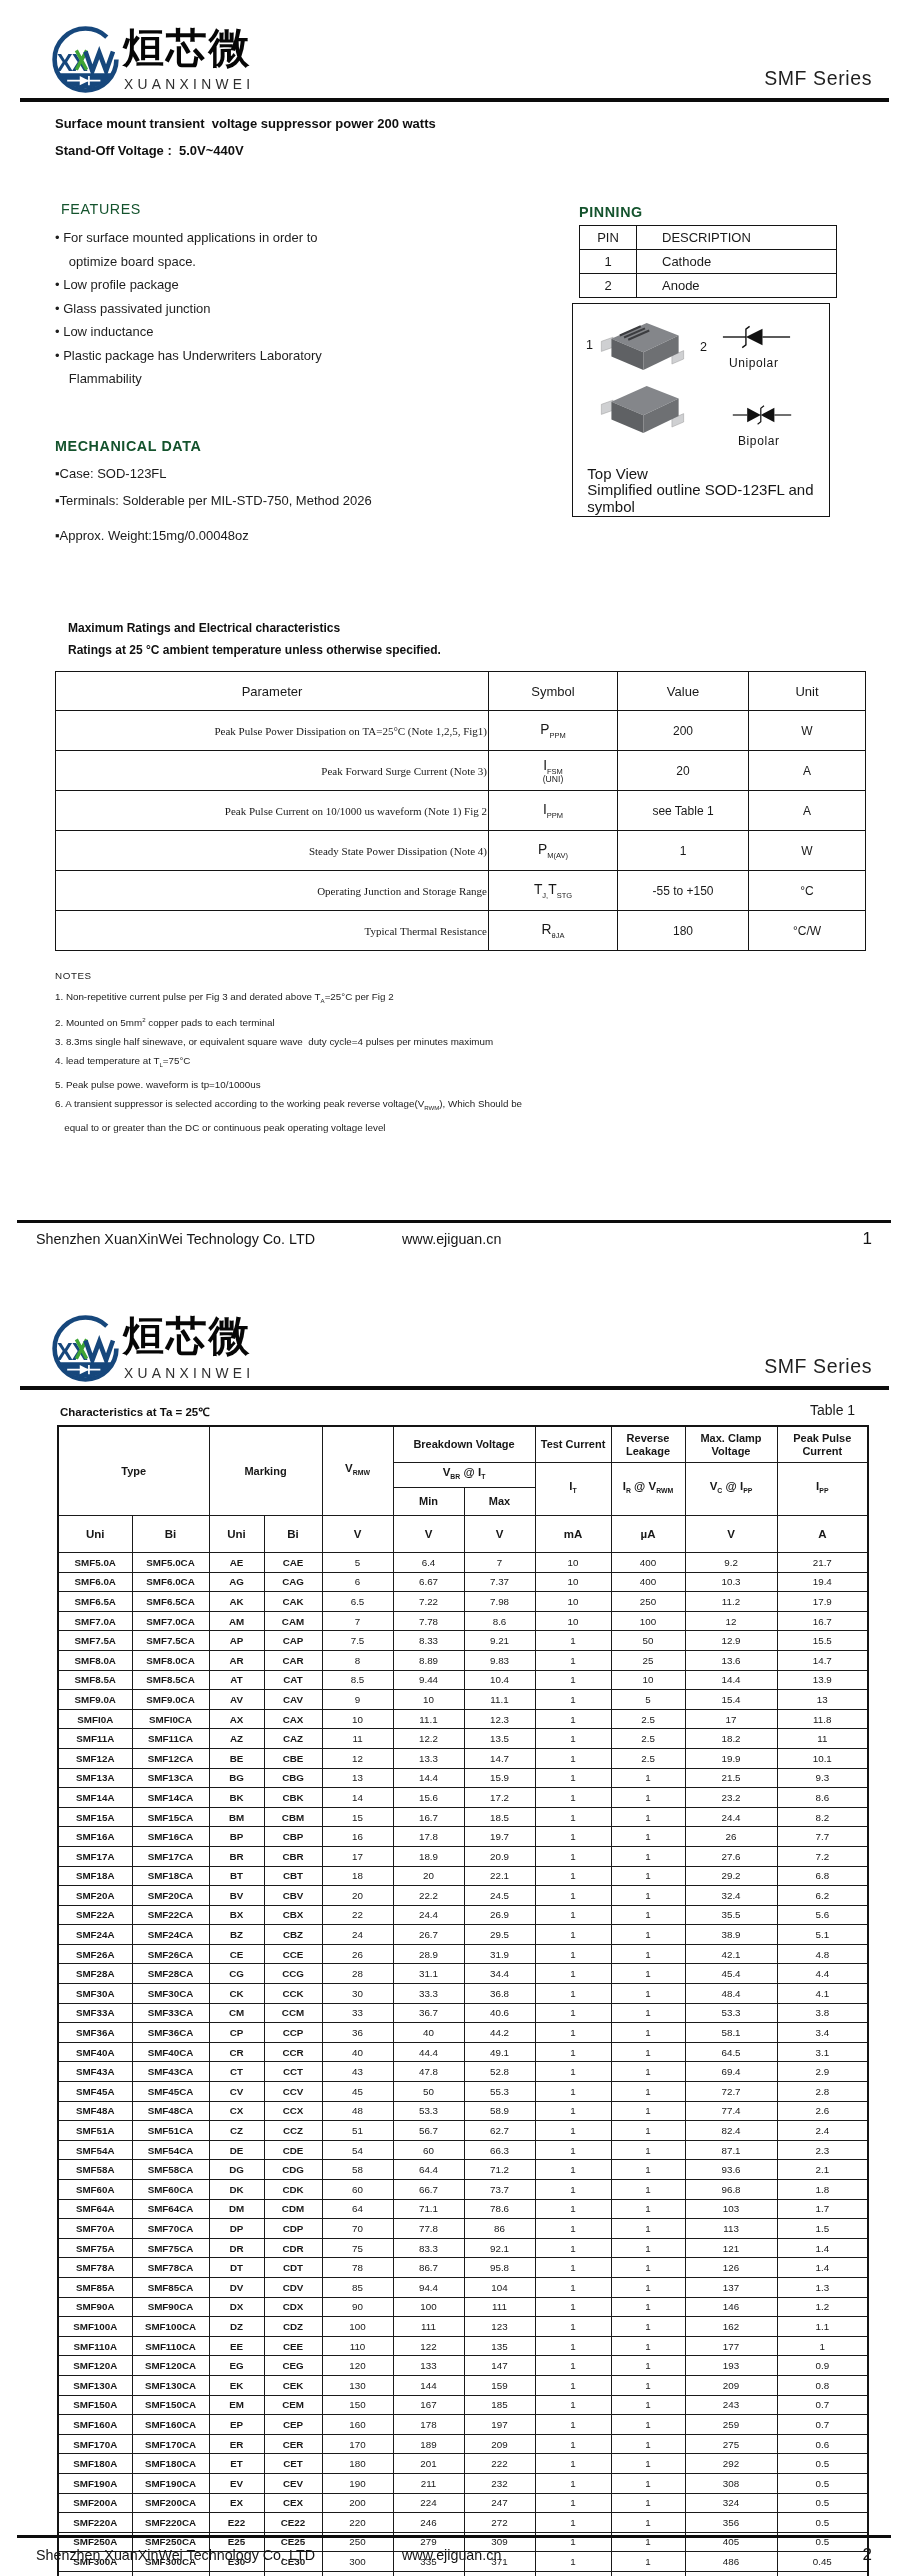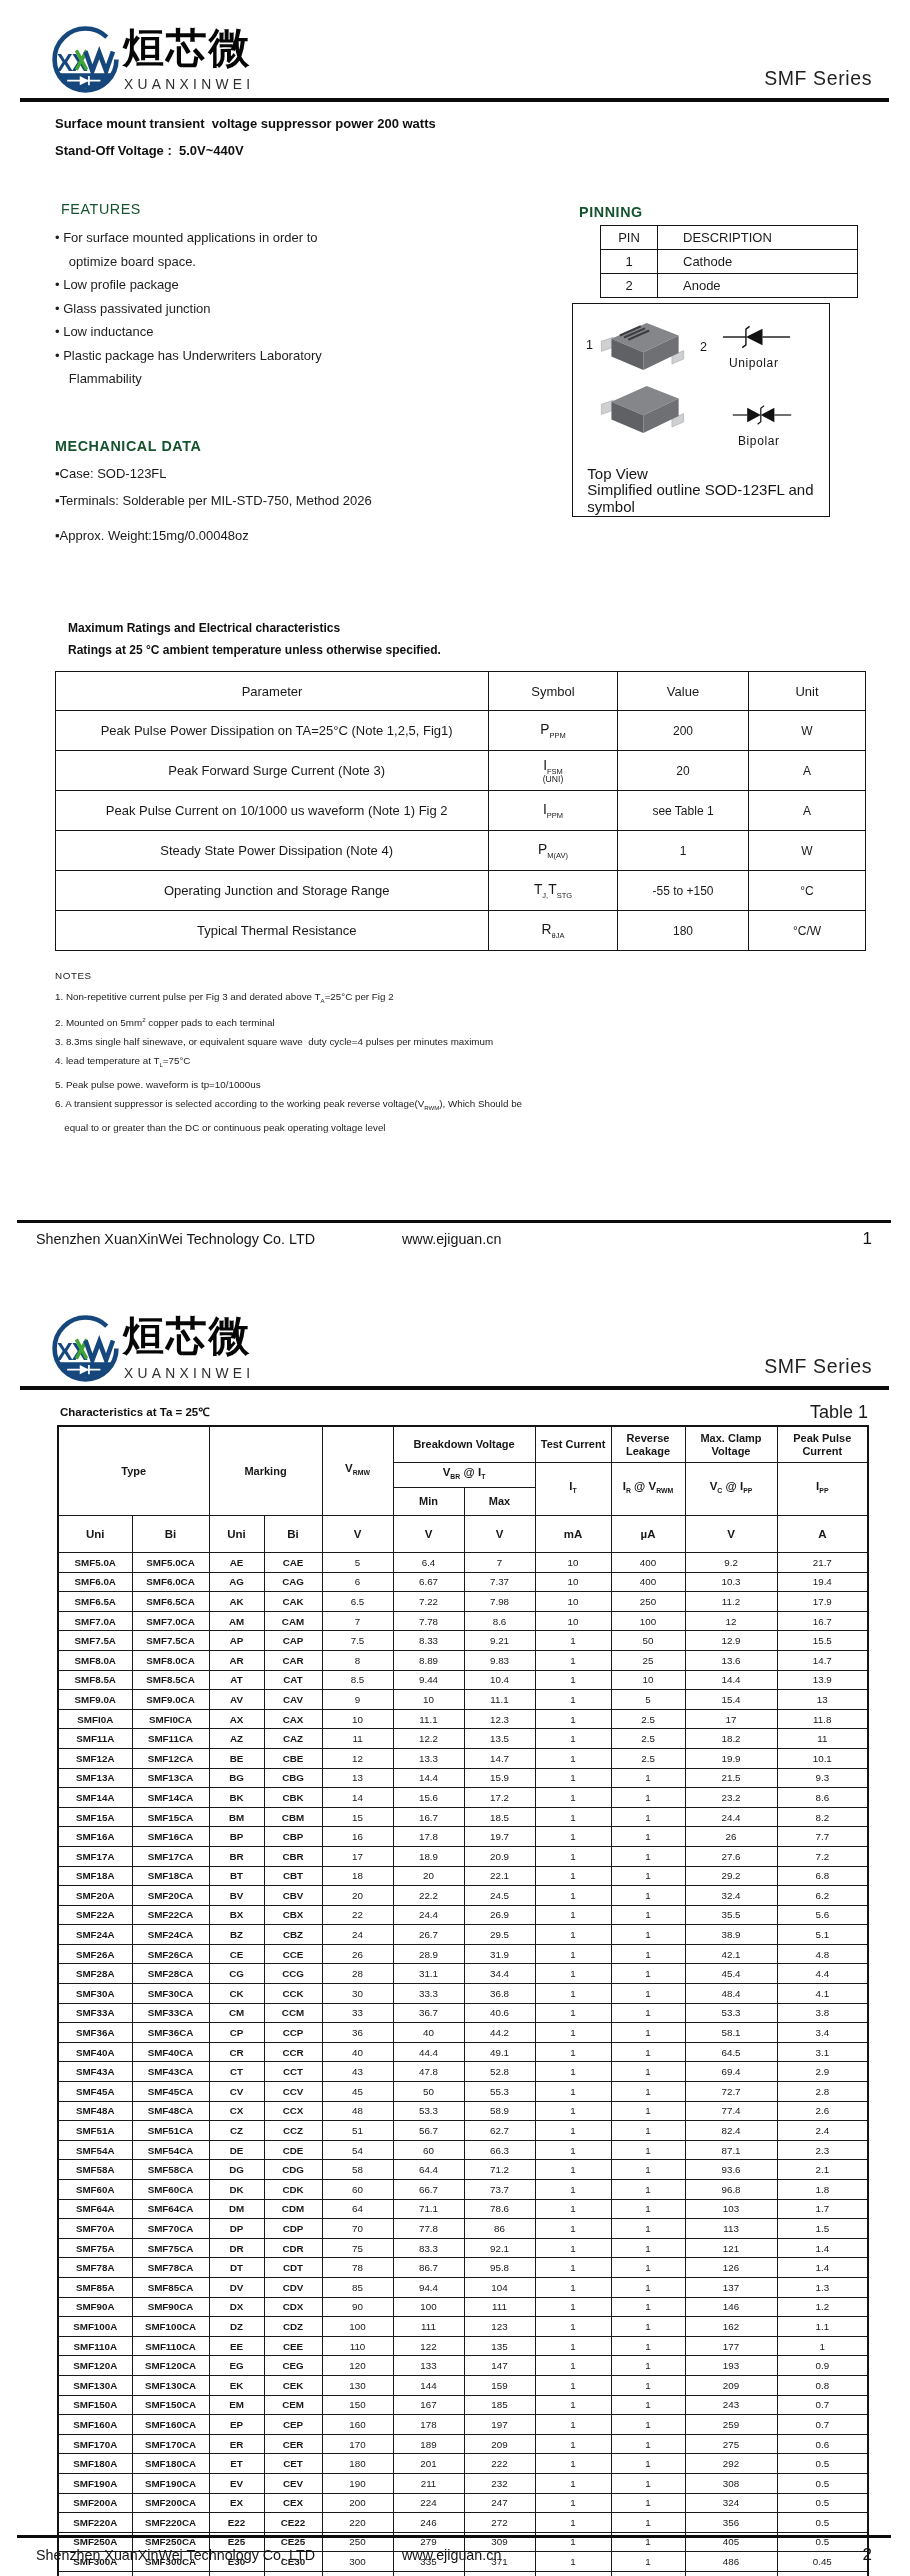--- a/index.html
+++ b/index.html
@@ -33,37 +33,37 @@
   .pkg-box{border:1.4px solid #141414;background:#fff;}
   .pkg-pin{font-size:12.6px;color:#161616;}
   .pkg-label{font-size:12px;color:#141414;letter-spacing:0.6px;}
   .pkg-cap{font-size:15px;color:#161616;}
 
   
   .ratings{width:810px;border:1.7px solid #141414;}
   .ratings td{border:1.1px solid #141414;vertical-align:middle;text-align:center;color:#191919;}
   .ratings thead td{height:36px;font-size:13px;}
   .ratings tbody td{height:37px;font-size:12px;}
-  .ratings td.rt-param{text-align:center;padding-left:10.3px;font-size:13px;}
+  .ratings td.rt-param{text-align:right;padding-left:10.3px;font-size:11px;font-family:Liberation Serif, serif;}
   .sym{font-size:13.8px;}
   .sym sub{font-size:7.5px;}
   .sym-below{font-size:8.6px;line-height:8px;}
   sub{font-size:62%;}
   sup{font-size:62%;}
 
   .note-line{font-size:9.8px;line-height:19px;color:#1c1c1c;white-space:pre-wrap;}
   .note-line.indent{padding-left:9.2px;}
   .notes-head{font-size:9.8px;letter-spacing:0.6px;color:#1c1c1c;}
 
   .footer-text{font-size:14.3px;color:#141414;}
   .pagenum{font-size:17px;color:#141414;}
 
   
   .char-title{font-size:11.5px;font-weight:700;color:#101010;}
-  .table-label{font-size:18px;color:#1a1a1a;}
+  .table-label{font-size:14px;color:#1a1a1a;}
   .t1{width:809px;border:2.3px solid #141414;}
   .t1 td{border-left:0.9px solid #1a1a1a;border-right:0.9px solid #1a1a1a;border-top:1.4px solid #1a1a1a;border-bottom:1.4px solid #1a1a1a;
         text-align:center;vertical-align:middle;color:#171717;}
   .t1 thead td{font-weight:700;font-size:11px;line-height:12.6px;}
   .t1 tr.h1 td{height:33px;}
   .t1 tr.h2 td{height:22px;font-weight:700;}
   .t1 tr.h3 td{height:25px;}
   .t1 tr.h4 td{height:34px;font-size:11.5px;font-weight:700;}
   .t1 tbody td{height:16.6px;font-size:9.8px;}
   .t1 tbody td.t1-bold{font-weight:700;}
@@ -110,21 +110,21 @@
     </div>
 
   <div class="abs sec-head bold" style="left:55px;top:438px;">MECHANICAL DATA</div>
   <div class="abs" style="left:55px;top:466px;" id="mech-items">
       <div class="mech-line" style="margin-bottom: 12px;">▪Case: SOD-123FL</div>
       <div class="mech-line" style="margin-bottom: 20px;">▪Terminals: Solderable per MIL-STD-750, Method 2026</div>
       <div class="mech-line" style="">▪Approx. Weight:15mg/0.00048oz</div>
     </div>
 
   <div class="abs sec-head bold" style="left:579px;top:204px;">PINNING</div>
-  <table class="pin-table abs" style="left:600px;top:225px;border-radius:29px;">
+  <table class="pin-table abs" style="left:579px;top:225px;border-radius:29px;">
     <colgroup>
         <col style="width:57px">
         <col style="width:200px">
       </colgroup>
     <thead>
       <tr>
         <td class="c0">PIN</td>
         <td class="c1">DESCRIPTION</td>
       </tr>
     </thead>

